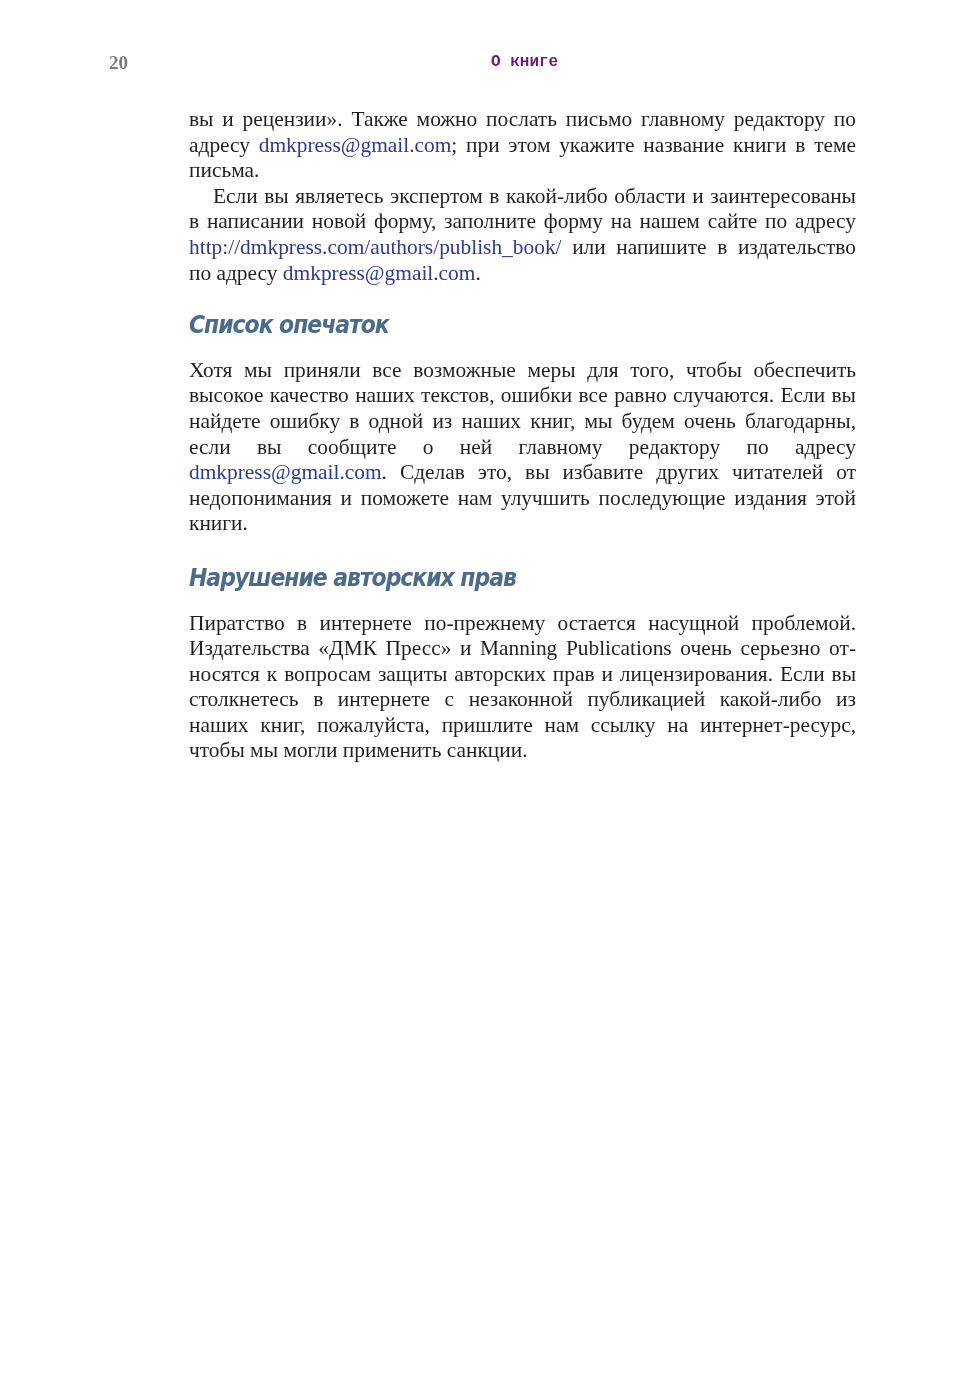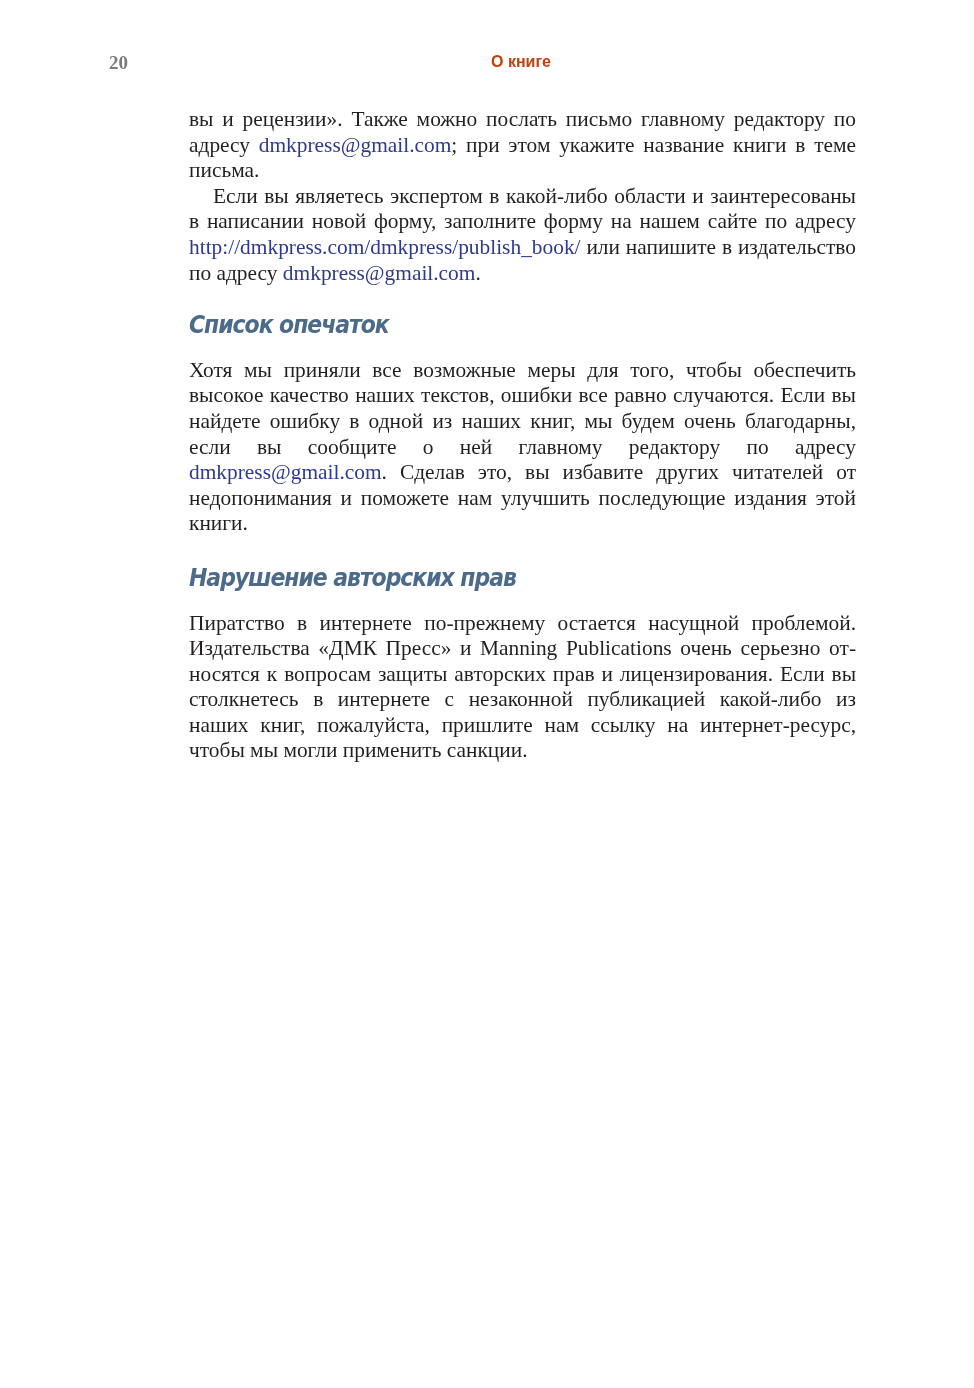--- a/index.html
+++ b/index.html
@@ -1,37 +1,37 @@
 <!DOCTYPE html>
 <html><head>
 <meta charset="utf-8">
 <style>
   html, body { margin: 0; padding: 0; background: #ffffff; }
   body { width: 974px; height: 1388px; position: relative; overflow: hidden; }
   .running-head { position: absolute; top: 52px; left: 0; width: 958px; height: 24px; margin-left: 20px; }
   .page-number { position: absolute; left: 89px; top: 0; font-family: "Liberation Serif", serif; font-size: 19px; color: #7a7a7a; font-weight: bold; }
-  .head-title { position: absolute; left: 471px; top: 1px; font-family: Liberation Sans, sans-serif; font-size: 16px; font-weight: bold; color: #c2410c; }
+  .head-title { position: absolute; left: 471px; top: 1px; font-family: Liberation Mono, monospace; font-size: 16px; font-weight: bold; color: #701a75; }
   .content { position: absolute; left: 189px; top: 107px; width: 667px; font-family: "Liberation Serif", serif; font-size: 21.4px; line-height: 25.6px; color: #231f20; }
   .content p { margin: 0; text-align: justify; hyphens: manual; }
   .content p.indent { text-indent: 24px; }
   .link { color: #2e3a8c; }
   h2.section { font-family: "DejaVu Sans", sans-serif; font-style: italic; font-weight: bold; font-size: 25px; color: #4c6a8a; margin: 0; letter-spacing: -1.2px; transform: scaleX(0.88); transform-origin: left; }
   #h-errata { margin-top: 26px; margin-bottom: 20px; }
   #h-piracy { margin-top: 28px; margin-bottom: 20px; }
 </style>
 </head>
 <body>
 
 <div class="running-head">
   <span class="page-number">20</span>
   <span class="head-title">О книге</span>
 </div>
 
 <div class="content">
   <p><span>вы и рецензии». Также можно послать письмо главному редактору по адресу </span><span class="link">dmkpress@gmail.com</span><span>; при этом укажите название книги в теме письма.</span></p>
-  <p class="indent"><span>Если вы являетесь экспертом в какой-либо области и заинтересо­ваны в написании новой форму, заполните форму на нашем сайте по адресу </span><span class="link">http://dmkpress.com/dmkpress/publish_book/</span><span> или напишите в издательство по адресу </span><span class="link">dmkpress@gmail.com</span><span>.</span></p>
+  <p class="indent"><span>Если вы являетесь экспертом в какой-либо области и заинтересо­ваны в написании новой форму, заполните форму на нашем сайте по адресу </span><span class="link">http://dmkpress.com/authors/publish_book/</span><span> или напишите в издательство по адресу </span><span class="link">dmkpress@gmail.com</span><span>.</span></p>
 
   <h2 class="section" id="h-errata">Список опечаток</h2>
   <p><span>Хотя мы приняли все возможные меры для того, чтобы обеспечить высокое качество наших текстов, ошибки все равно случаются. Если вы найдете ошибку в одной из наших книг, мы будем очень благодарны, если вы сообщите о ней главному редактору по адресу </span><span class="link">dmkpress@gmail.com</span><span>. Сделав это, вы избавите других читателей от недопонимания и поможете нам улучшить последующие издания этой книги.</span></p>
 
   <h2 class="section" id="h-piracy">Нарушение авторских прав</h2>
   <p>Пиратство в интернете по-прежнему остается насущной проблемой. Издательства «ДМК Пресс» и Manning Publications очень серьезно от­носятся к вопросам защиты авторских прав и лицензирования. Если вы столкнетесь в интернете с незаконной публикацией какой-либо из наших книг, пожалуйста, пришлите нам ссылку на интернет-ре­сурс, чтобы мы могли применить санкции.</p>
 </div>
 
 </body></html>

